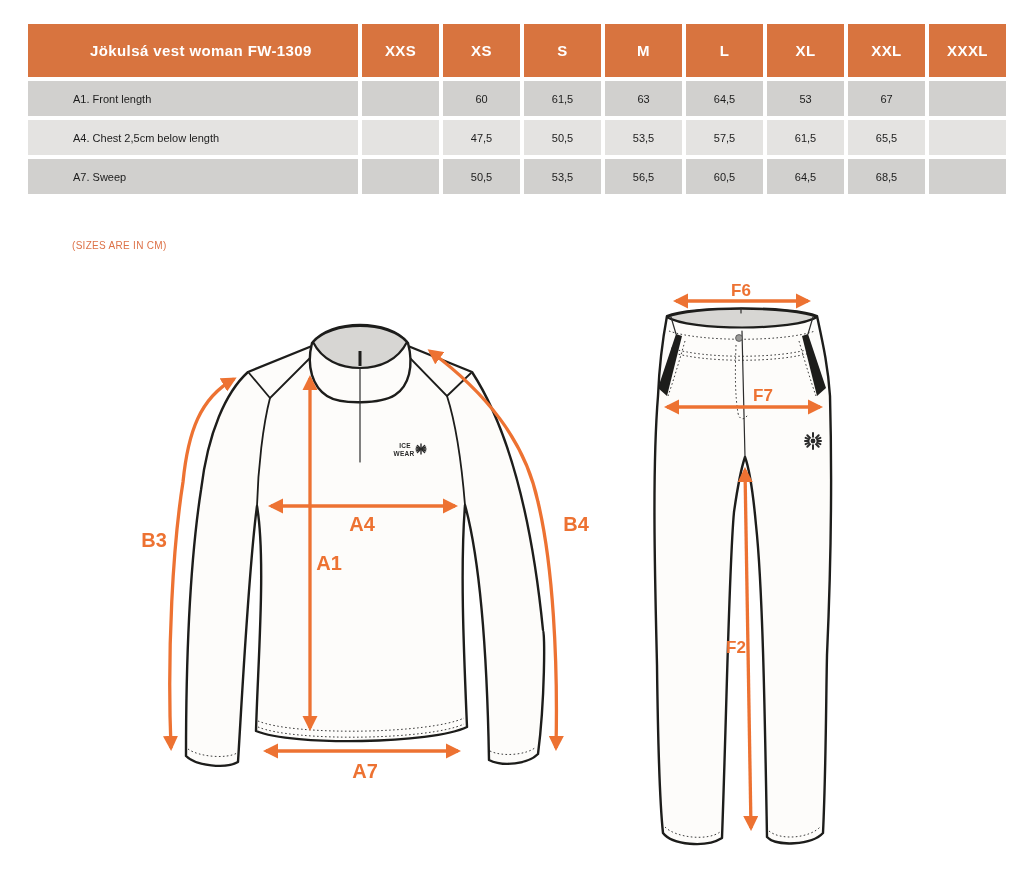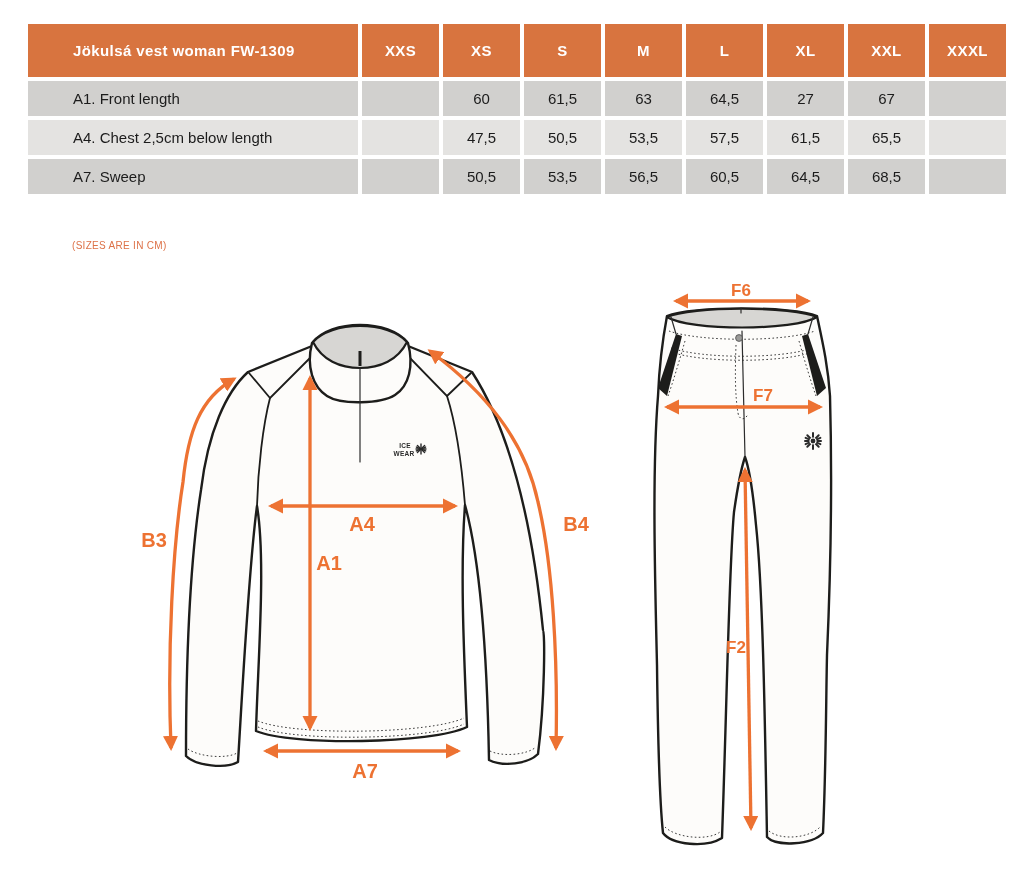--- a/index.html
+++ b/index.html
@@ -14,22 +14,22 @@
   }
   html,body{margin:0;padding:0;background:#fff;}
   body{font-family:"Liberation Sans","DejaVu Sans",sans-serif;}
   #screen{position:relative;width:1034px;height:889px;background:#fff;overflow:hidden;}
 
   
   .table-wrap{position:absolute;left:24px;top:20px;}
   table.size-table{border-collapse:separate;border-spacing:4px;table-layout:fixed;width:986px;}
   .size-table th,.size-table td{overflow:hidden;white-space:nowrap;}
   .size-table th{height:51px;background:var(--header-orange);color:#fff;font-size:15px;font-weight:bold;letter-spacing:.4px;}
-  .size-table th.label-cell{text-align:left;padding-left:45px;}
-  .size-table td{height:33px;font-size:15px;color:#1c1c1c;text-align:center;}
+  .size-table th.label-cell{text-align:left;padding-left:62px;}
+  .size-table td{height:33px;font-size:11px;color:#1c1c1c;text-align:center;}
   .size-table td.label-cell{text-align:left;padding-left:45px;}
   tr.row-dark td{background:var(--row-dark);}
   tr.row-light td{background:var(--row-light);}
   .note{position:absolute;left:72px;top:240px;font-size:10px;letter-spacing:.3px;color:var(--note-orange);font-weight:400;}
 
   
   svg.diagrams{position:absolute;left:0;top:270px;}
   .outline{fill:var(--garment-fill);stroke:var(--line-black);stroke-width:2.4;stroke-linejoin:round;}
   .grayfill{fill:var(--inner-gray);stroke:var(--line-black);stroke-width:2.2;stroke-linejoin:round;}
   .seam{fill:none;stroke:var(--line-black);stroke-width:1.8;stroke-linecap:round;}
@@ -76,21 +76,21 @@
         </tr>
       </thead>
       <tbody>
         <tr class="row-dark">
           <td class="label-cell">A1. Front length</td>
           <td></td>
           <td>60</td>
           <td>61,5</td>
           <td>63</td>
           <td>64,5</td>
-          <td>27</td>
+          <td>53</td>
           <td>67</td>
           <td></td>
         </tr>
         <tr class="row-light">
           <td class="label-cell">A4. Chest 2,5cm below length</td>
           <td></td>
           <td>47,5</td>
           <td>50,5</td>
           <td>53,5</td>
           <td>57,5</td>

